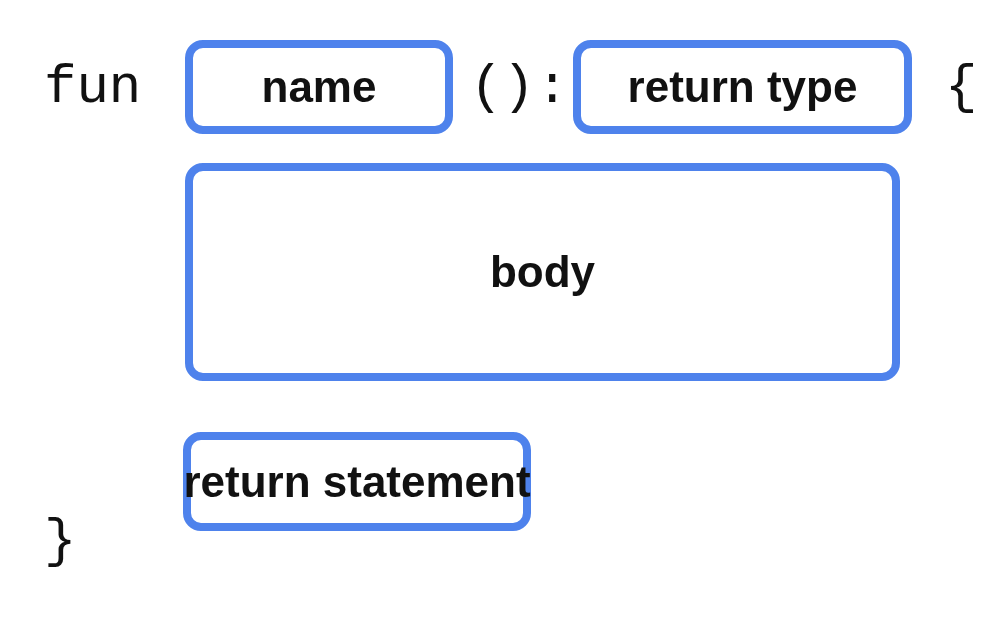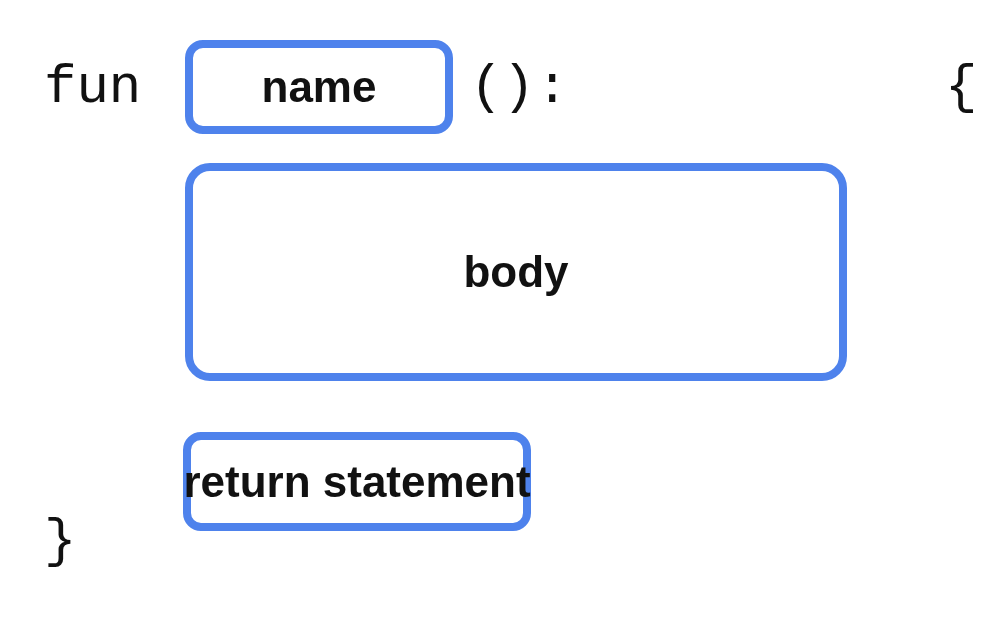--- a/index.html
+++ b/index.html
@@ -47,41 +47,44 @@
     white-space:nowrap;
   }
   
   .kw-fun          {left:44px;  top:40px; height:95px;}
   .box-name        {left:185px; top:40px; width:268px; height:94px;}
   .tok-parens      {left:470px; top:40px; height:95px;}
   .tok-colon       {left:536px; top:40px; height:95px;}
   .box-return-type {left:573px; top:40px; width:339px; height:94px;}
   .tok-open-brace  {left:945px; top:40px; height:95px;}
   
-  .box-body        {left:185px; top:163px; width:662px; height:218px;border-radius:25px;}
+  .box-body        {left:185px; top:163px; width:715px; height:218px;}
   
   .box-return-stmt {left:183px; top:432px; width:348px; height:99px;}
   
   .tok-close-brace {left:44px;  top:505px; height:72px;}
 </style>
 </head>
 <body>
 
 <div class="canvas">
 
   <div class="mono kw-fun">fun</div>
 
   <div class="slot box-name">
     <span class="slot-label">name</span>
   </div>
 
   <div class="mono tok-parens">()</div>
 
   <div class="mono tok-colon">:</div>
 
+  <div class="slot box-return-type">
+    <span class="slot-label">return type</span>
+  </div>
 
   <div class="mono tok-open-brace">{</div>
 
   <div class="slot box-body">
     <span class="slot-label">body</span>
   </div>
 
   <div class="slot box-return-stmt">
     <span class="slot-label">return statement</span>
   </div>

